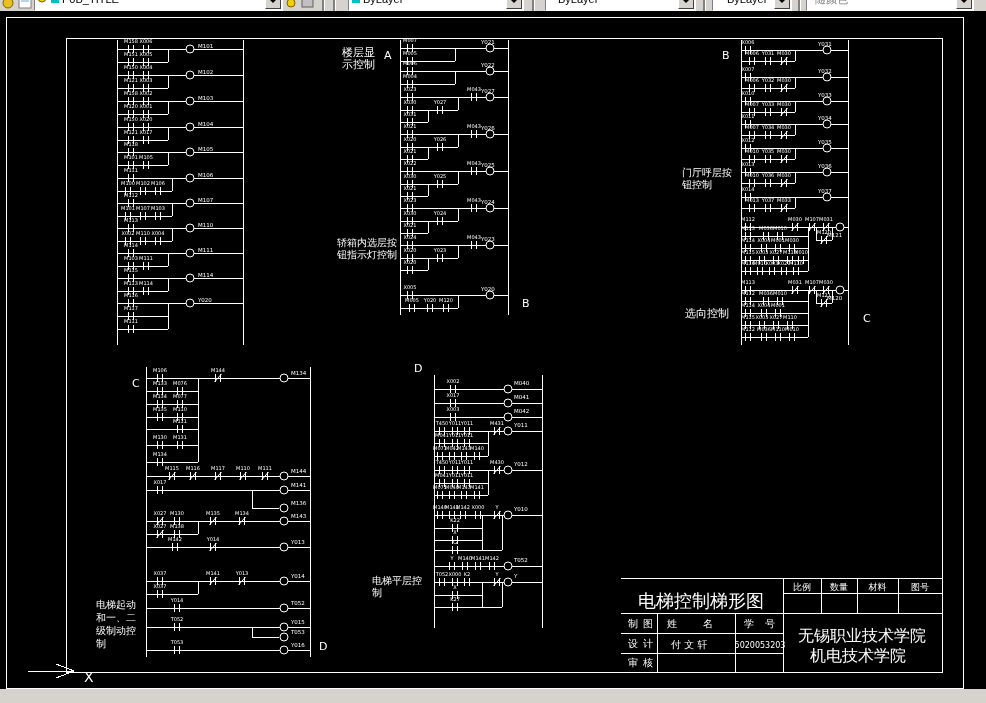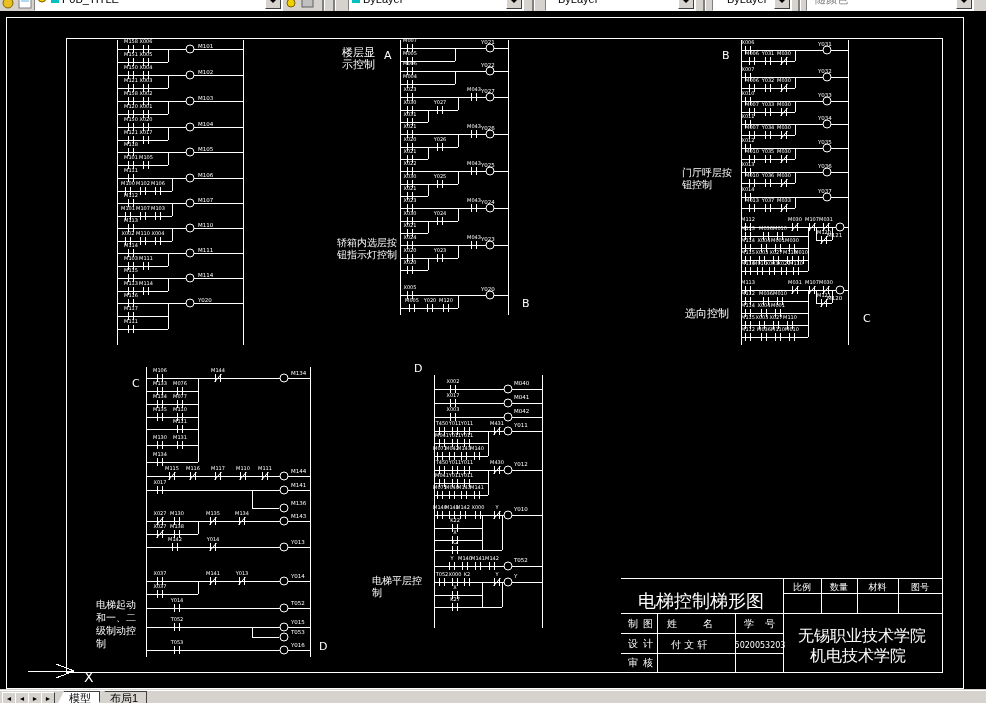--- a/index.html
+++ b/index.html
@@ -1147,21 +1147,13 @@
           <text x="744" y="627" fill="#ffffff" font-size="10" text-anchor="start" font-family="DejaVu Sans, sans-serif">学</text>
           <text x="765" y="627" fill="#ffffff" font-size="10" text-anchor="start" font-family="DejaVu Sans, sans-serif">号</text>
           <text x="671" y="648" fill="#ffffff" font-size="10" text-anchor="start" font-family="DejaVu Sans, sans-serif">付 文 轩</text>
           <text x="760" y="648" fill="#ffffff" font-size="8" text-anchor="middle" font-family="DejaVu Sans, sans-serif">5020053203</text>
           <text x="862" y="641" fill="#ffffff" font-size="16" text-anchor="middle" font-family="DejaVu Sans, sans-serif">无锡职业技术学院</text>
           <text x="858" y="661" fill="#ffffff" font-size="16" text-anchor="middle" font-family="DejaVu Sans, sans-serif">机电技术学院</text>
         </g>
       </svg>
   </div>
 
-  <div class="tabbar">
-    <div class="navbtn" style="left:2px">◄</div>
-    <div class="navbtn" style="left:15px">◄</div>
-    <div class="navbtn" style="left:28px">►</div>
-    <div class="navbtn" style="left:41px">►</div>
-    <div class="tab active" style="left:56px">模型</div>
-    <div class="tab" style="left:97px">布局1</div>
-  </div>
 </div>
 
 </body></html>

